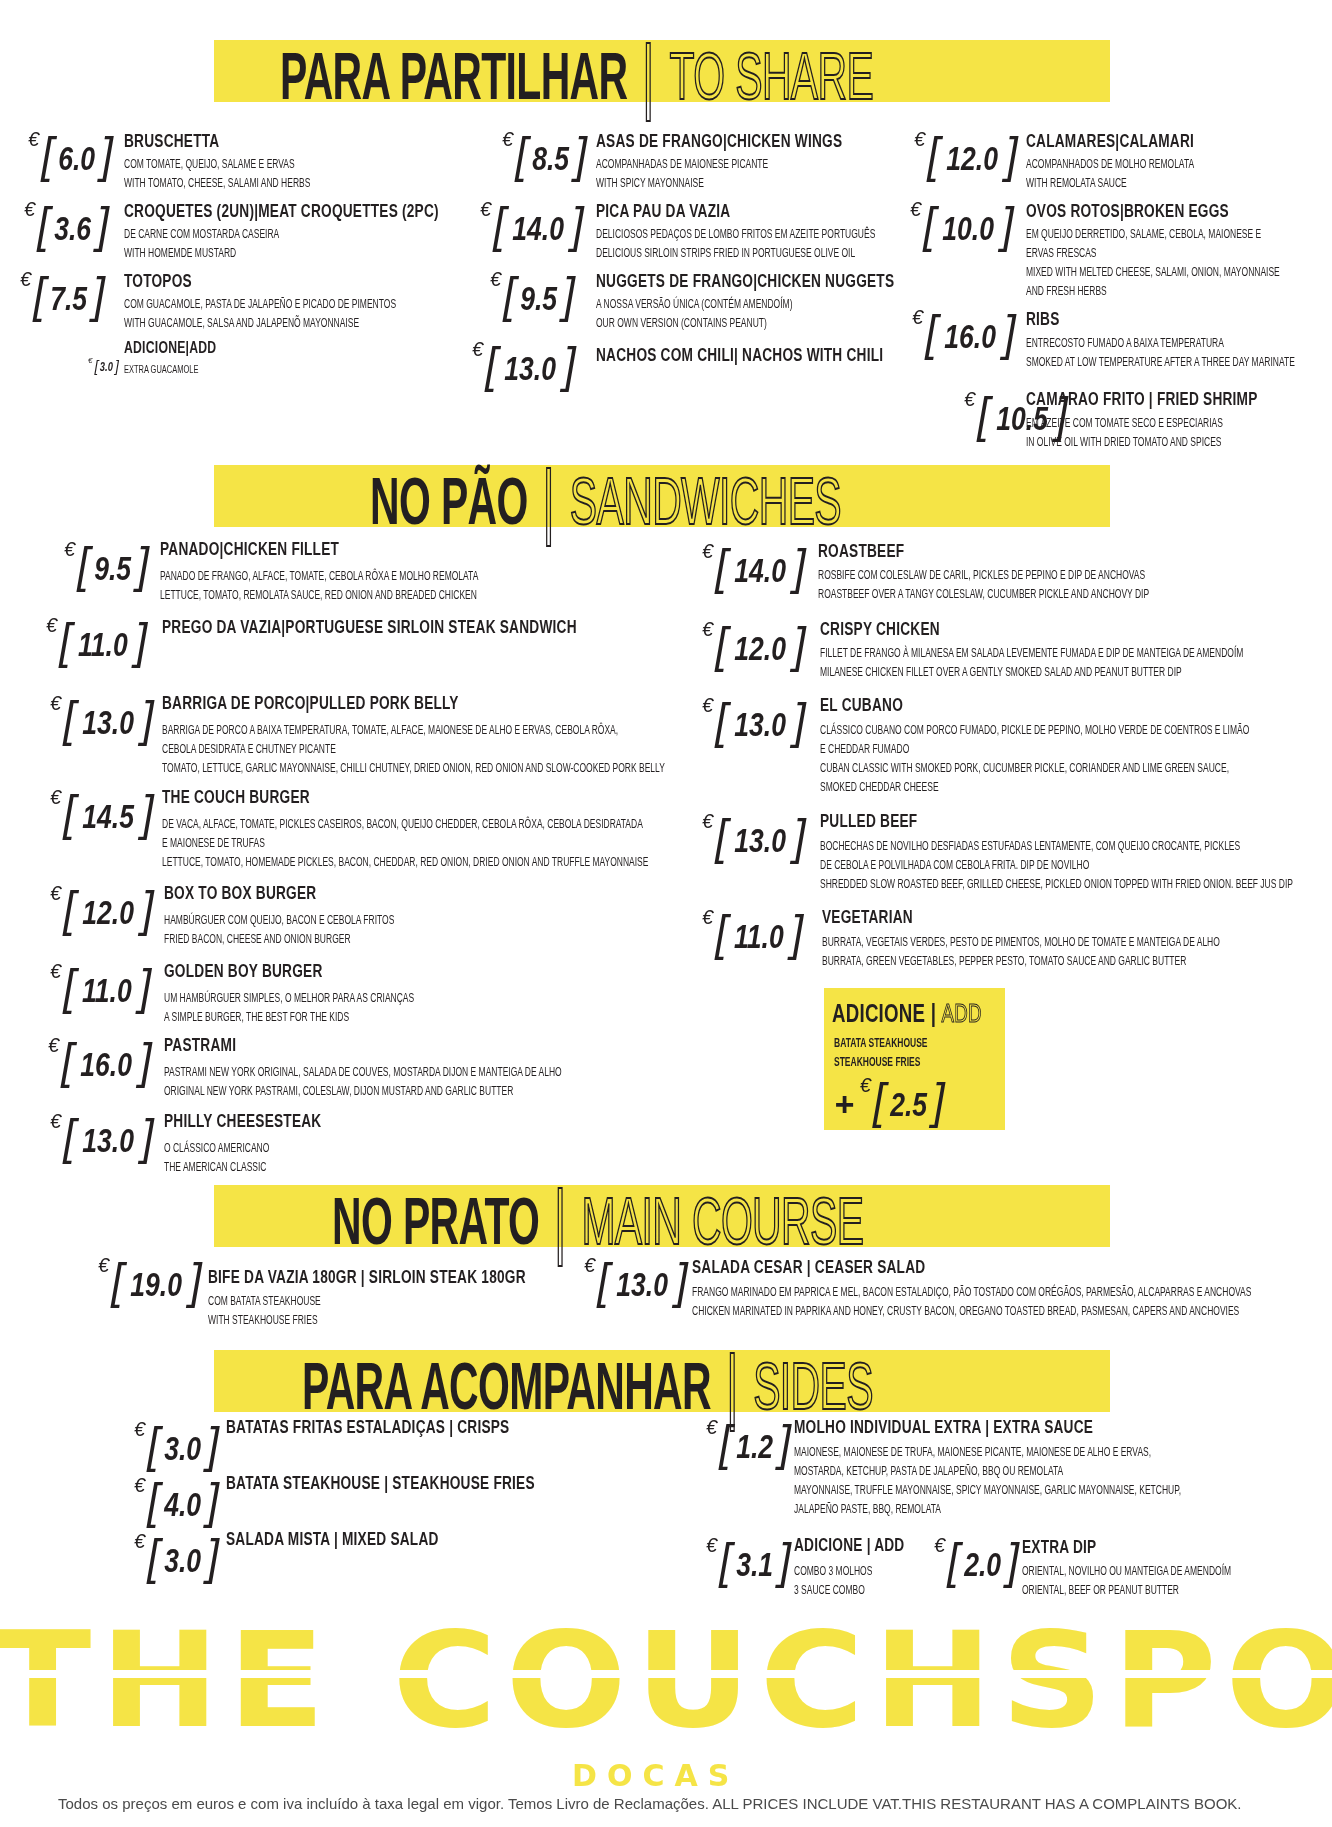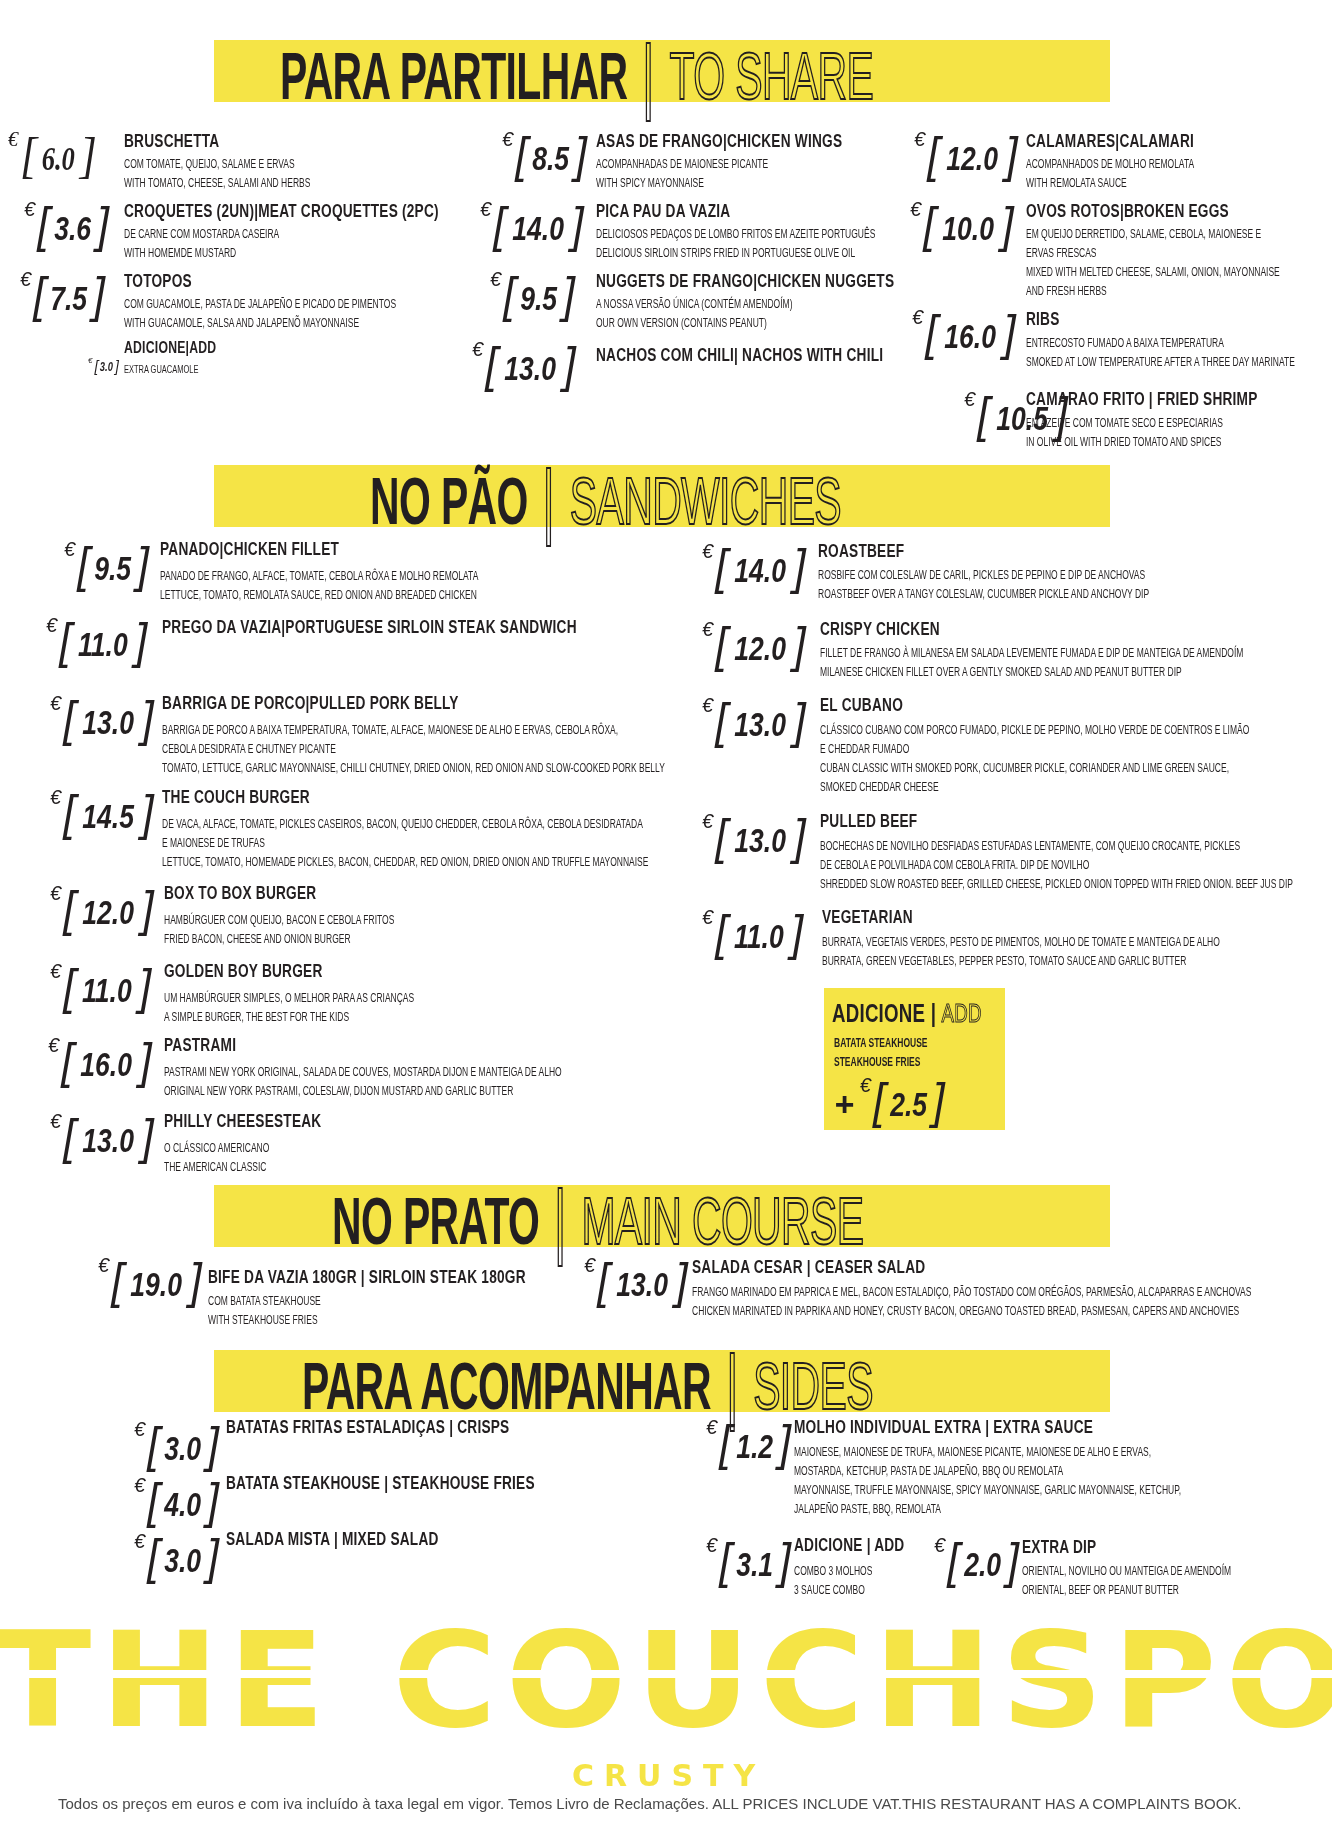--- a/index.html
+++ b/index.html
@@ -59,21 +59,21 @@
 </div>
 
 <div class="band" style="left:214px;top:1350px;width:896px;"></div>
 <div class="sec-title" style="left:302px;top:1346px;">
   <span class="pt">PARA ACOMPANHAR</span>
   <span class="sep"></span>
   <span class="en">SIDES</span>
 </div>
 
 <div class="item">
-  <div class="price" style="left:8px;top:130px;font-family:Liberation Serif, serif;"><span class="eur">€</span><span class="br">[</span><span class="num">6.0</span><span class="br">]</span></div>
+  <div class="price" style="left:28px;top:130px;"><span class="eur">€</span><span class="br">[</span><span class="num">6.0</span><span class="br">]</span></div>
   <div class="name" style="left:124px;top:130px;">BRUSCHETTA</div>
   <div class="desc" style="left:124px;top:155px;">COM TOMATE, QUEIJO, SALAME E ERVAS</div>
   <div class="desc" style="left:124px;top:174px;">WITH TOMATO, CHEESE, SALAMI AND HERBS</div>
 </div>
 
 <div class="item">
   <div class="price" style="left:24px;top:200px;"><span class="eur">€</span><span class="br">[</span><span class="num">3.6</span><span class="br">]</span></div>
   <div class="name" style="left:124px;top:200px;">CROQUETES (2UN)|MEAT CROQUETTES (2PC)</div>
   <div class="desc" style="left:124px;top:225px;">DE CARNE COM MOSTARDA CASEIRA</div>
   <div class="desc" style="left:124px;top:244px;">WITH HOMEMDE MUSTARD</div>
@@ -283,14 +283,14 @@
   <div class="price" style="left:934px;top:1536px;"><span class="eur">€</span><span class="br">[</span><span class="num">2.0</span><span class="br">]</span></div>
   <div class="name" style="left:1022px;top:1536px;">EXTRA DIP</div>
   <div class="desc" style="left:1022px;top:1562px;">ORIENTAL, NOVILHO OU MANTEIGA DE AMENDOÍM</div>
   <div class="desc" style="left:1022px;top:1581px;">ORIENTAL, BEEF OR PEANUT BUTTER</div>
 </div>
 
 <div class="logo">
   <div class="logo-text">THE COUCHSPORTS BAR</div>
   <div class="logo-slice"></div>
 </div>
-<div class="docas">CRUSTY</div>
+<div class="docas">DOCAS</div>
 <div class="footer">Todos os preços em euros e com iva incluído à taxa legal em vigor. Temos Livro de Reclamações. ALL PRICES INCLUDE VAT.THIS RESTAURANT HAS A COMPLAINTS BOOK.</div>
 
 </body></html>

